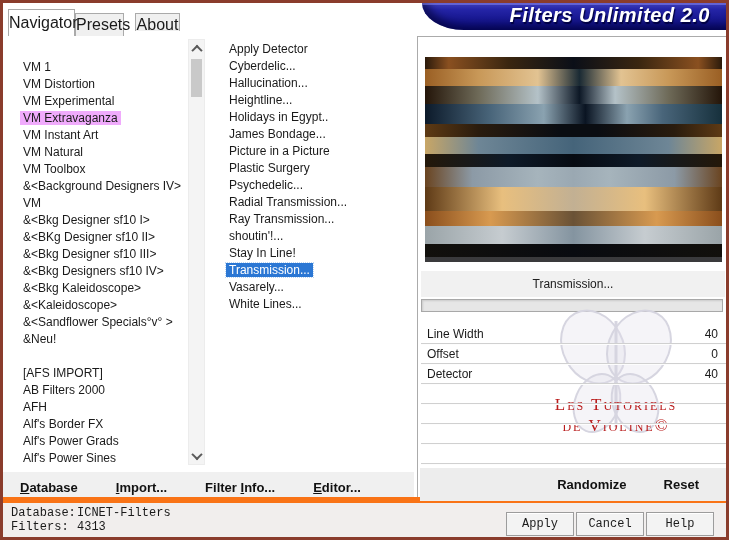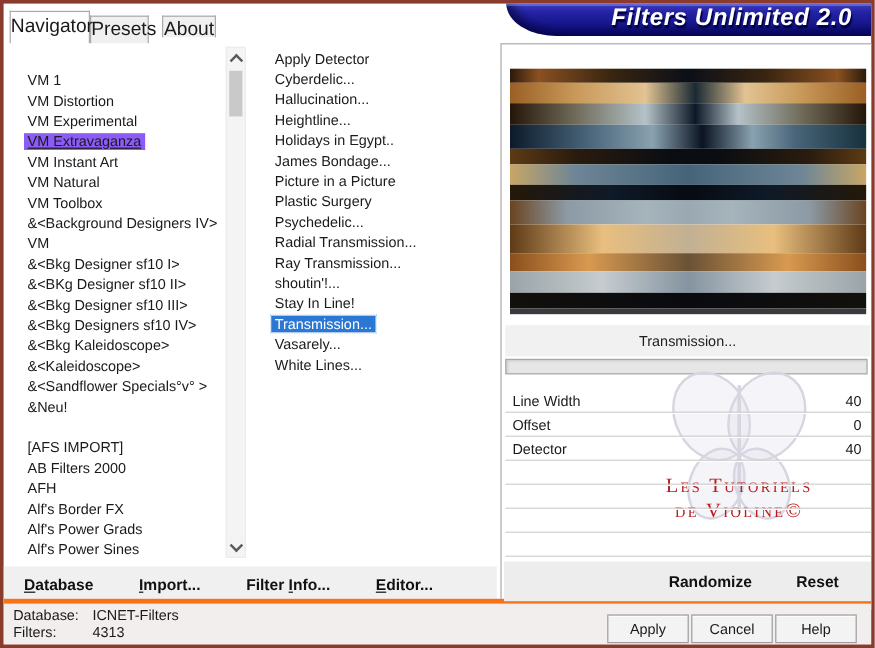--- a/index.html
+++ b/index.html
@@ -25,21 +25,21 @@
   .tab{
     position:absolute; box-sizing:border-box; text-align:center;
     background:#f0f0f0; border:1px solid #aaaaaa; border-bottom:none;
     font-size:16px; cursor:default;
   }
   .tab.active{ background:#ffffff; z-index:3; }
   
   .list{ position:absolute; overflow:hidden; background:#fff; }
   .list-item{ height:17px; line-height:17px; white-space:nowrap; padding-left:14px; }
   .list-item > span{ padding:0 3px; }
-  .list-item.sel-cat > span{ background:#8b5cf6;text-decoration:underline; }
+  .list-item.sel-cat > span{ background:#f0abfc; }
   .list-item.sel-filter > span{ background:#2b77d4; color:#fff; outline:1px dotted #bcd6f2; }
   
   .scrollbar{
     position:absolute; left:185px; top:36px; width:17px; height:426px;
     background:#f4f4f4; border:1px solid #ececec; box-sizing:border-box;
   }
   .sb-btn{ position:absolute; left:0; width:15px; height:15px; display:flex; align-items:center; justify-content:center; }
   .sb-btn.up{ top:1px; } .sb-btn.down{ bottom:1px; }
   .chev{ width:6px; height:6px; border-left:2px solid #5a5a5a; border-top:2px solid #5a5a5a; }
   .chev.up{ transform:rotate(45deg) translate(1px,1px); }
@@ -86,21 +86,21 @@
   }
   
   .toolbar{
     position:absolute; left:0; top:469px; width:411px; height:30px;
     background:#f0f0f0; display:flex; align-items:center; gap:38px;
     padding-left:17px; box-sizing:border-box;
   }
   .toolbar .flat-btn .u{ text-decoration:underline; }
   .statusbar{
     position:absolute; left:0; bottom:0; width:723px; height:34px;
-    background:#f1eeed; border-top:4px solid #f97316;
+    background:#f1eeed; border-top:6px solid #f97316;font-family:Liberation Mono, monospace;
   }
   .status-lines{ position:absolute; left:8px; top:3px; line-height:14px; }
   .status-row{ display:flex; }
   .status-label{ width:66px; }
   .dlg-buttons{ position:absolute; right:12px; top:9px; display:flex; gap:2px; }
   .btn{
     width:66px; height:22px; background:#f3f3f3; border:1px solid #9c9c9c;
     display:flex; align-items:center; justify-content:center; font-size:12px;
     box-shadow:inset 0 1px 0 #ffffff; cursor:default;
   }

